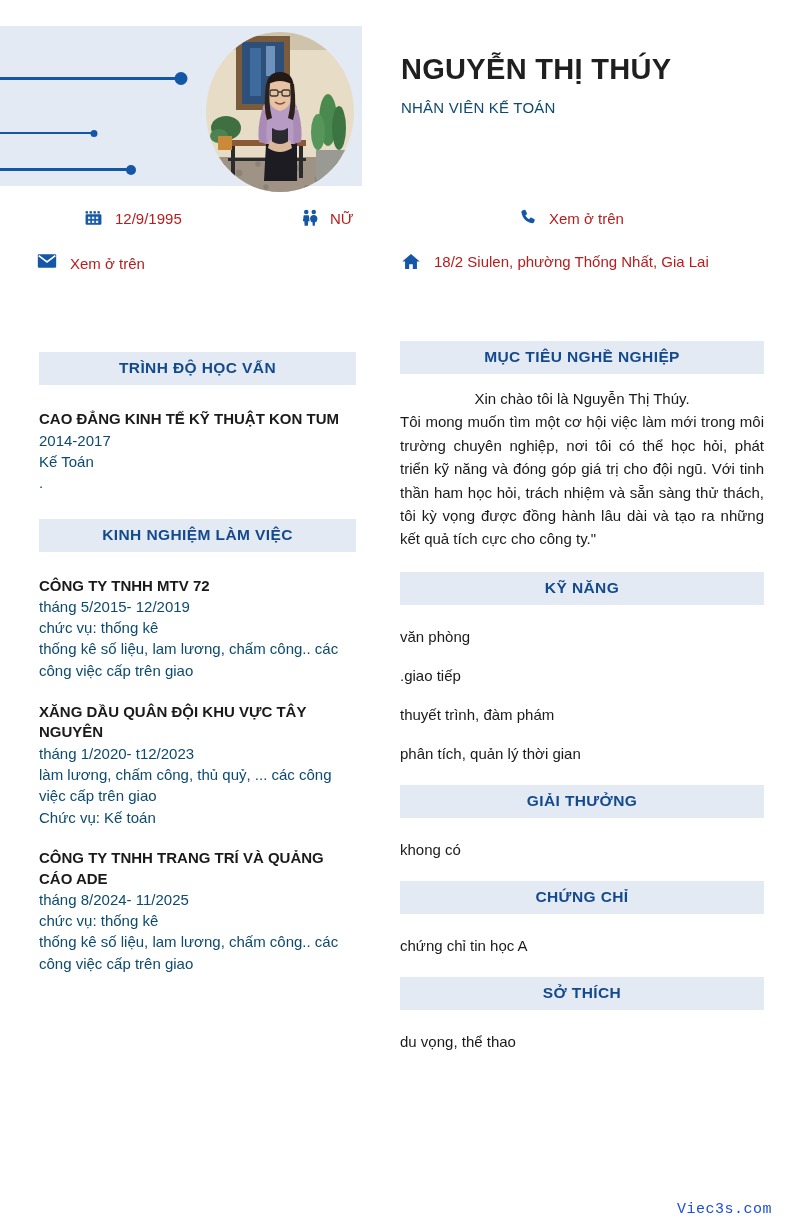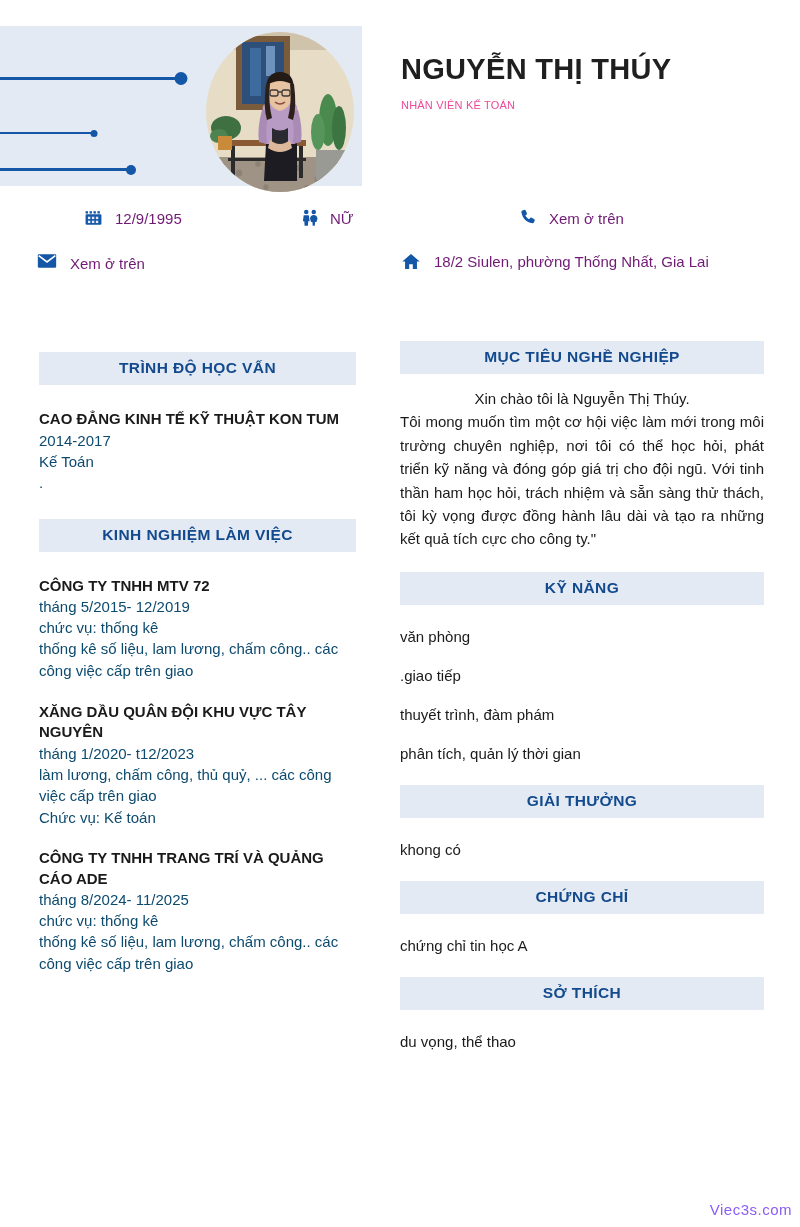--- a/index.html
+++ b/index.html
@@ -49,30 +49,30 @@
   .name-block { position: absolute; left: 401px; top: 53px; width: 380px; }
   .name {
     font-size: 29px;
     font-weight: bold;
     letter-spacing: 0.3px;
     color: #1f1f1f;
     line-height: 1.15;
   }
   .job-title {
     margin-top: 13px;
-    font-size: 11px;
-    color: #ec4899;
+    font-size: 15px;
+    color: #0c4a6e;
     letter-spacing: 0.2px;
   }
 
   
   .contact-left { position: absolute; left: 0; top: 203px; width: 380px; }
   .contact-right { position: absolute; left: 395px; top: 203px; width: 390px; }
 
-  .c-row { display: flex; align-items: flex-start; font-size: 15px; color: #701a75; }
+  .c-row { display: flex; align-items: flex-start; font-size: 15px; color: #b91c1c; }
   .c-row .ico {
     flex: 0 0 auto;
     display: inline-flex;
     align-items: center;
     justify-content: center;
     color: #1457a6;
   }
   .c-row .txt { line-height: 1.42; }
 
   .row-dob { position: absolute; left: 82px; top: 5px; }
@@ -138,24 +138,24 @@
     line-height: 1.4;
     margin-top: 18px;
   }
   .list-line:first-child { margin-top: 17px; }
 
   .gap-xl { height: 26px; }
   .gap-lg { height: 21px; }
 
   .watermark {
     position: absolute;
-    right: 8px; bottom: 9px;
-    font-family: Liberation Sans, sans-serif;
-    font-size: 15px;
-    color: #8b5cf6;
+    right: 28px; bottom: 9px;
+    font-family: Liberation Mono, monospace;
+    font-size: 15px;
+    color: #1d4ed8;
     letter-spacing: 0.5px;
   }
 </style>
 </head>
 <body>
 
 <div class="page">
 
   <div class="header-band"></div>
 

